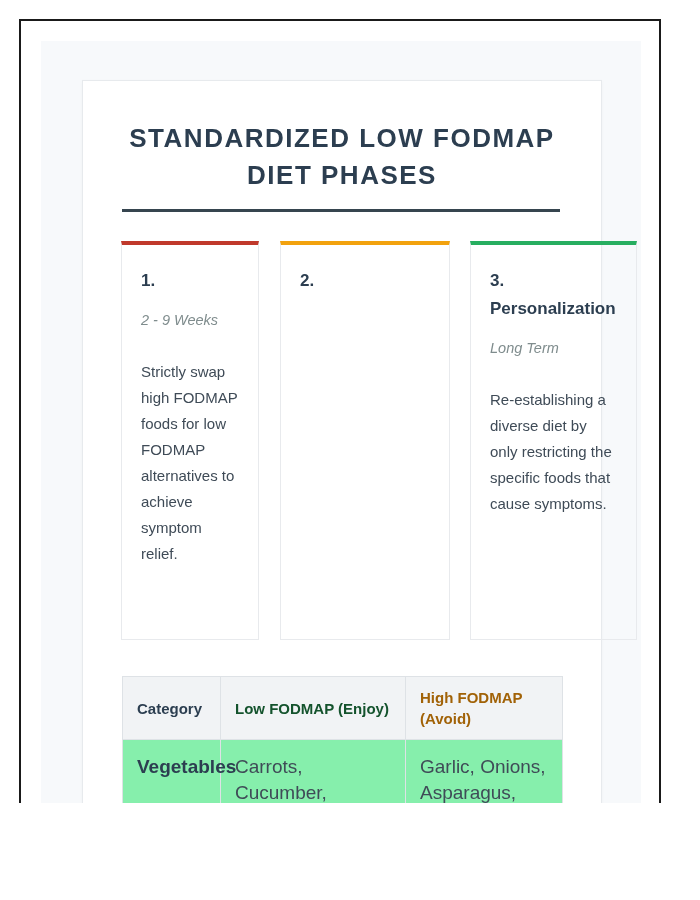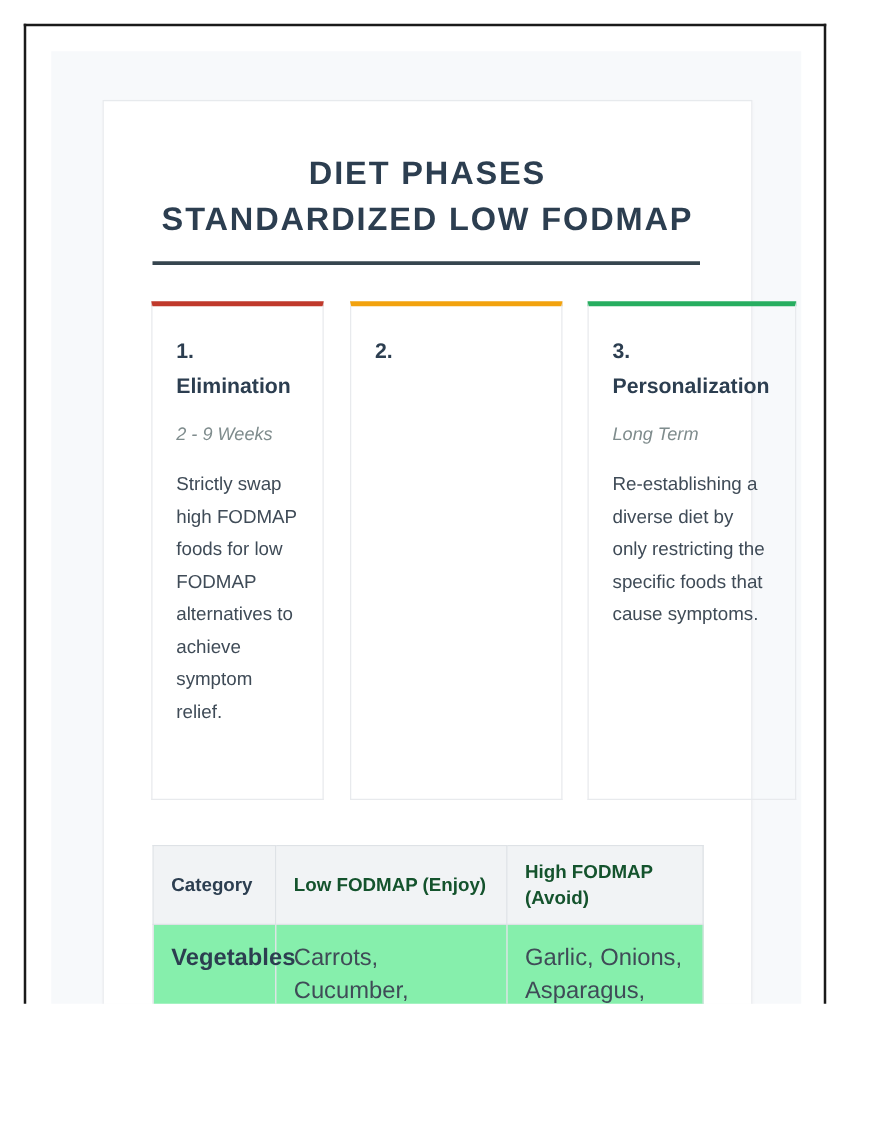--- a/index.html
+++ b/index.html
@@ -84,21 +84,21 @@
     line-height: 28px;
   }
   .phase-duration {
     margin-top: 14px;
     color: #7f8c8d;
     font-style: italic;
     font-size: 14.5px;
     line-height: 22px;
   }
   .phase-desc {
-    margin-top: 16px;
+    margin-top: 28px;
     color: #3f4b57;
     font-size: 15px;
     line-height: 26px;
   }
   .food-table {
     position: absolute;
     left: 122px; top: 676px;
     width: 440px;
     border-collapse: collapse;
     table-layout: fixed;
@@ -110,21 +110,21 @@
   }
   .food-table th {
     background: #f1f3f5;
     padding: 10px 14px;
     font-size: 15px;
     font-weight: 700;
     line-height: 21px;
     color: #2c3e50;
   }
   .food-table th.low  { color: #14532d; }
-  .food-table th.high { color: #14532d; }
+  .food-table th.high { color: #a16207; }
   .food-table td {
     background: #86efac;
     padding: 14px 14px;
     font-size: 19px;
     line-height: 26px;
     color: #3f4b57;
     vertical-align: top;
   }
   .food-table td.cat { font-weight: 700; color: #2c3e50; }
 </style>
@@ -132,31 +132,30 @@
 <body>
 
 <div class="canvas">
   <div class="clip">
 
     <div class="outer-frame"></div>
     <div class="page-bg"></div>
     <div class="sheet"></div>
 
     <div class="title-block">
+      <div>STANDARDIZED LOW FODMAP</div>
       <div>DIET PHASES</div>
-      <div>STANDARDIZED LOW FODMAP</div>
     </div>
     <div class="title-underline"></div>
 
     <div class="cards-row">
 
       <div class="phase-card p1">
         <div class="phase-heading">
           <div>1.</div>
-          <div>Elimination</div>
         </div>
         <div class="phase-duration">2 - 9 Weeks</div>
         <div class="phase-desc">Strictly swap high FODMAP foods for low FODMAP alternatives to achieve symptom relief.</div>
       </div>
 
       <div class="phase-card p2">
         <div class="phase-heading">
           <div>2.</div>
         </div>
       </div>

